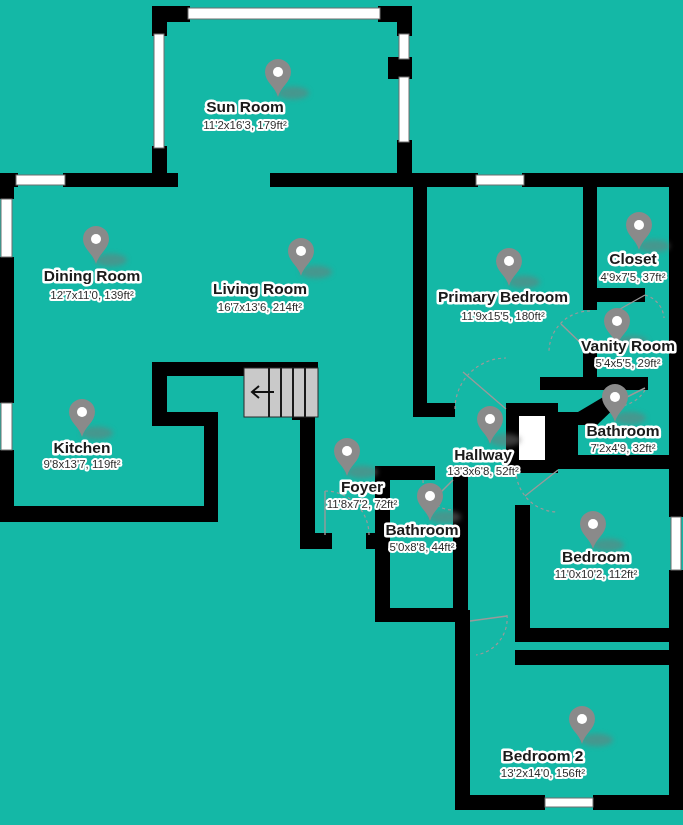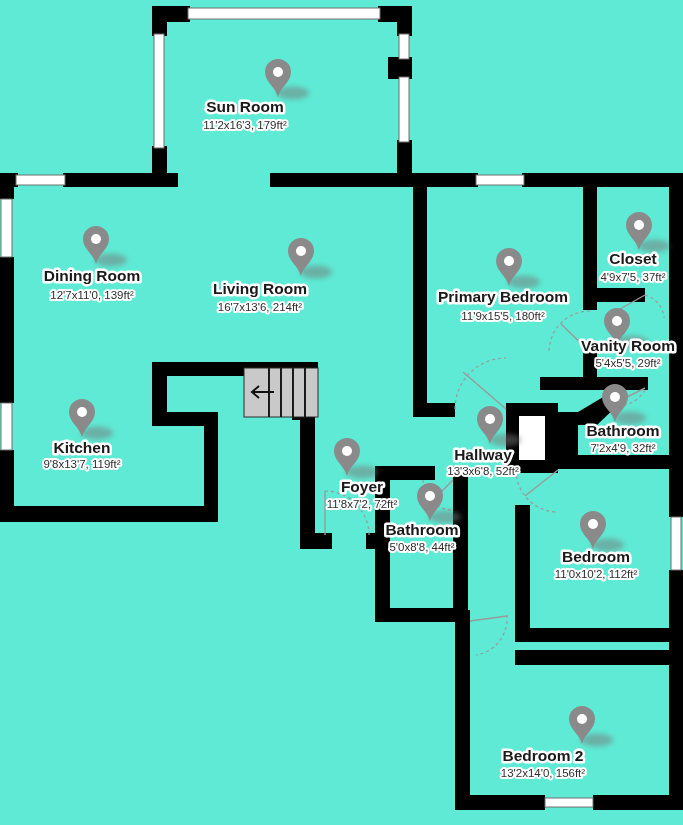--- a/index.html
+++ b/index.html
@@ -1,16 +1,16 @@
 <!DOCTYPE html>
 <html><head>
 <meta charset="utf-8">
 <style>
   html,body{margin:0;padding:0;background:#ffffff;}
-  #stage{position:relative;width:683px;height:825px;background:#5eead4;overflow:hidden;
+  #stage{position:relative;width:683px;height:825px;background:#14b8a6;overflow:hidden;
          font-family:"Liberation Sans",sans-serif;}
   svg{display:block;}
   .wall{fill:#000000;}
   .win{fill:#ffffff;stroke:#6e6e6e;stroke-width:1;}
   .door-leaf{stroke:#9a9a9a;stroke-width:1.4;fill:none;}
   .door-arc{stroke:#9a9a9a;stroke-width:1.2;fill:none;stroke-dasharray:3 3;}
   .stairs-box{fill:#c9c9c9;stroke:#2a2a2a;stroke-width:1;}
   .tread{stroke:#1a1a1a;stroke-width:2;}
   .stair-arrow{stroke:#111111;stroke-width:2;fill:none;}
   .pin{fill:#8a8a8a;cursor:pointer;}

